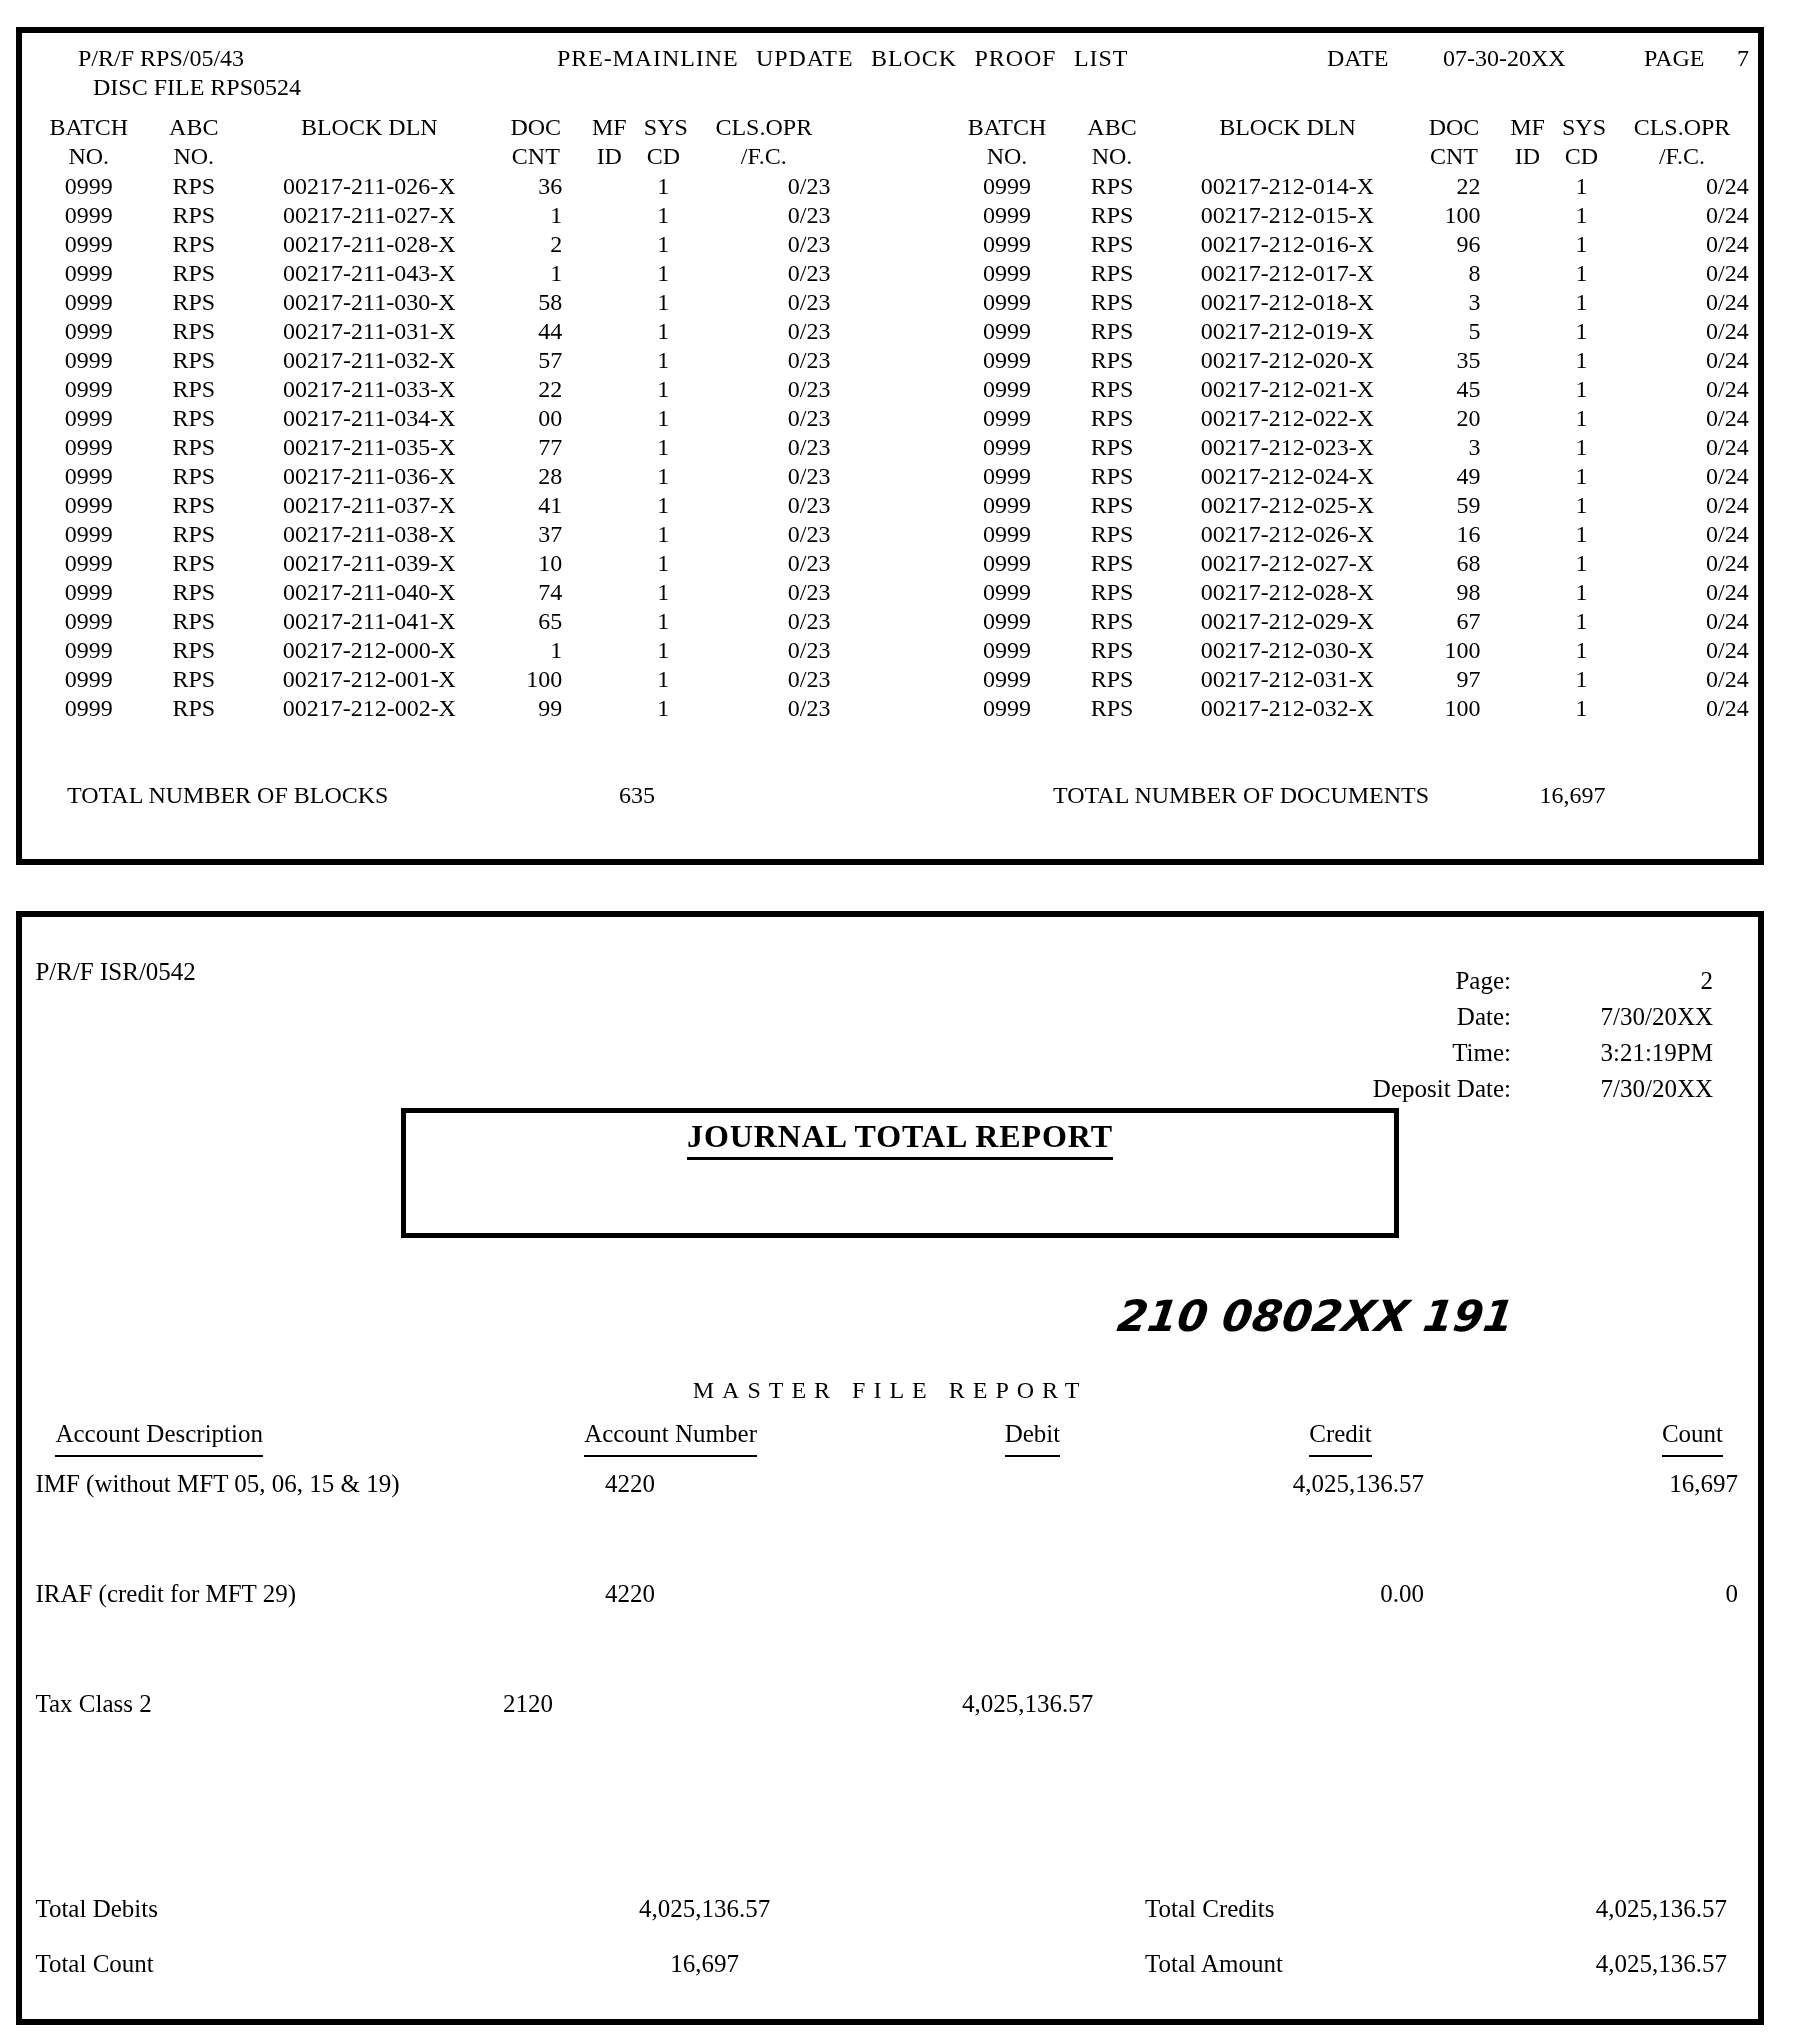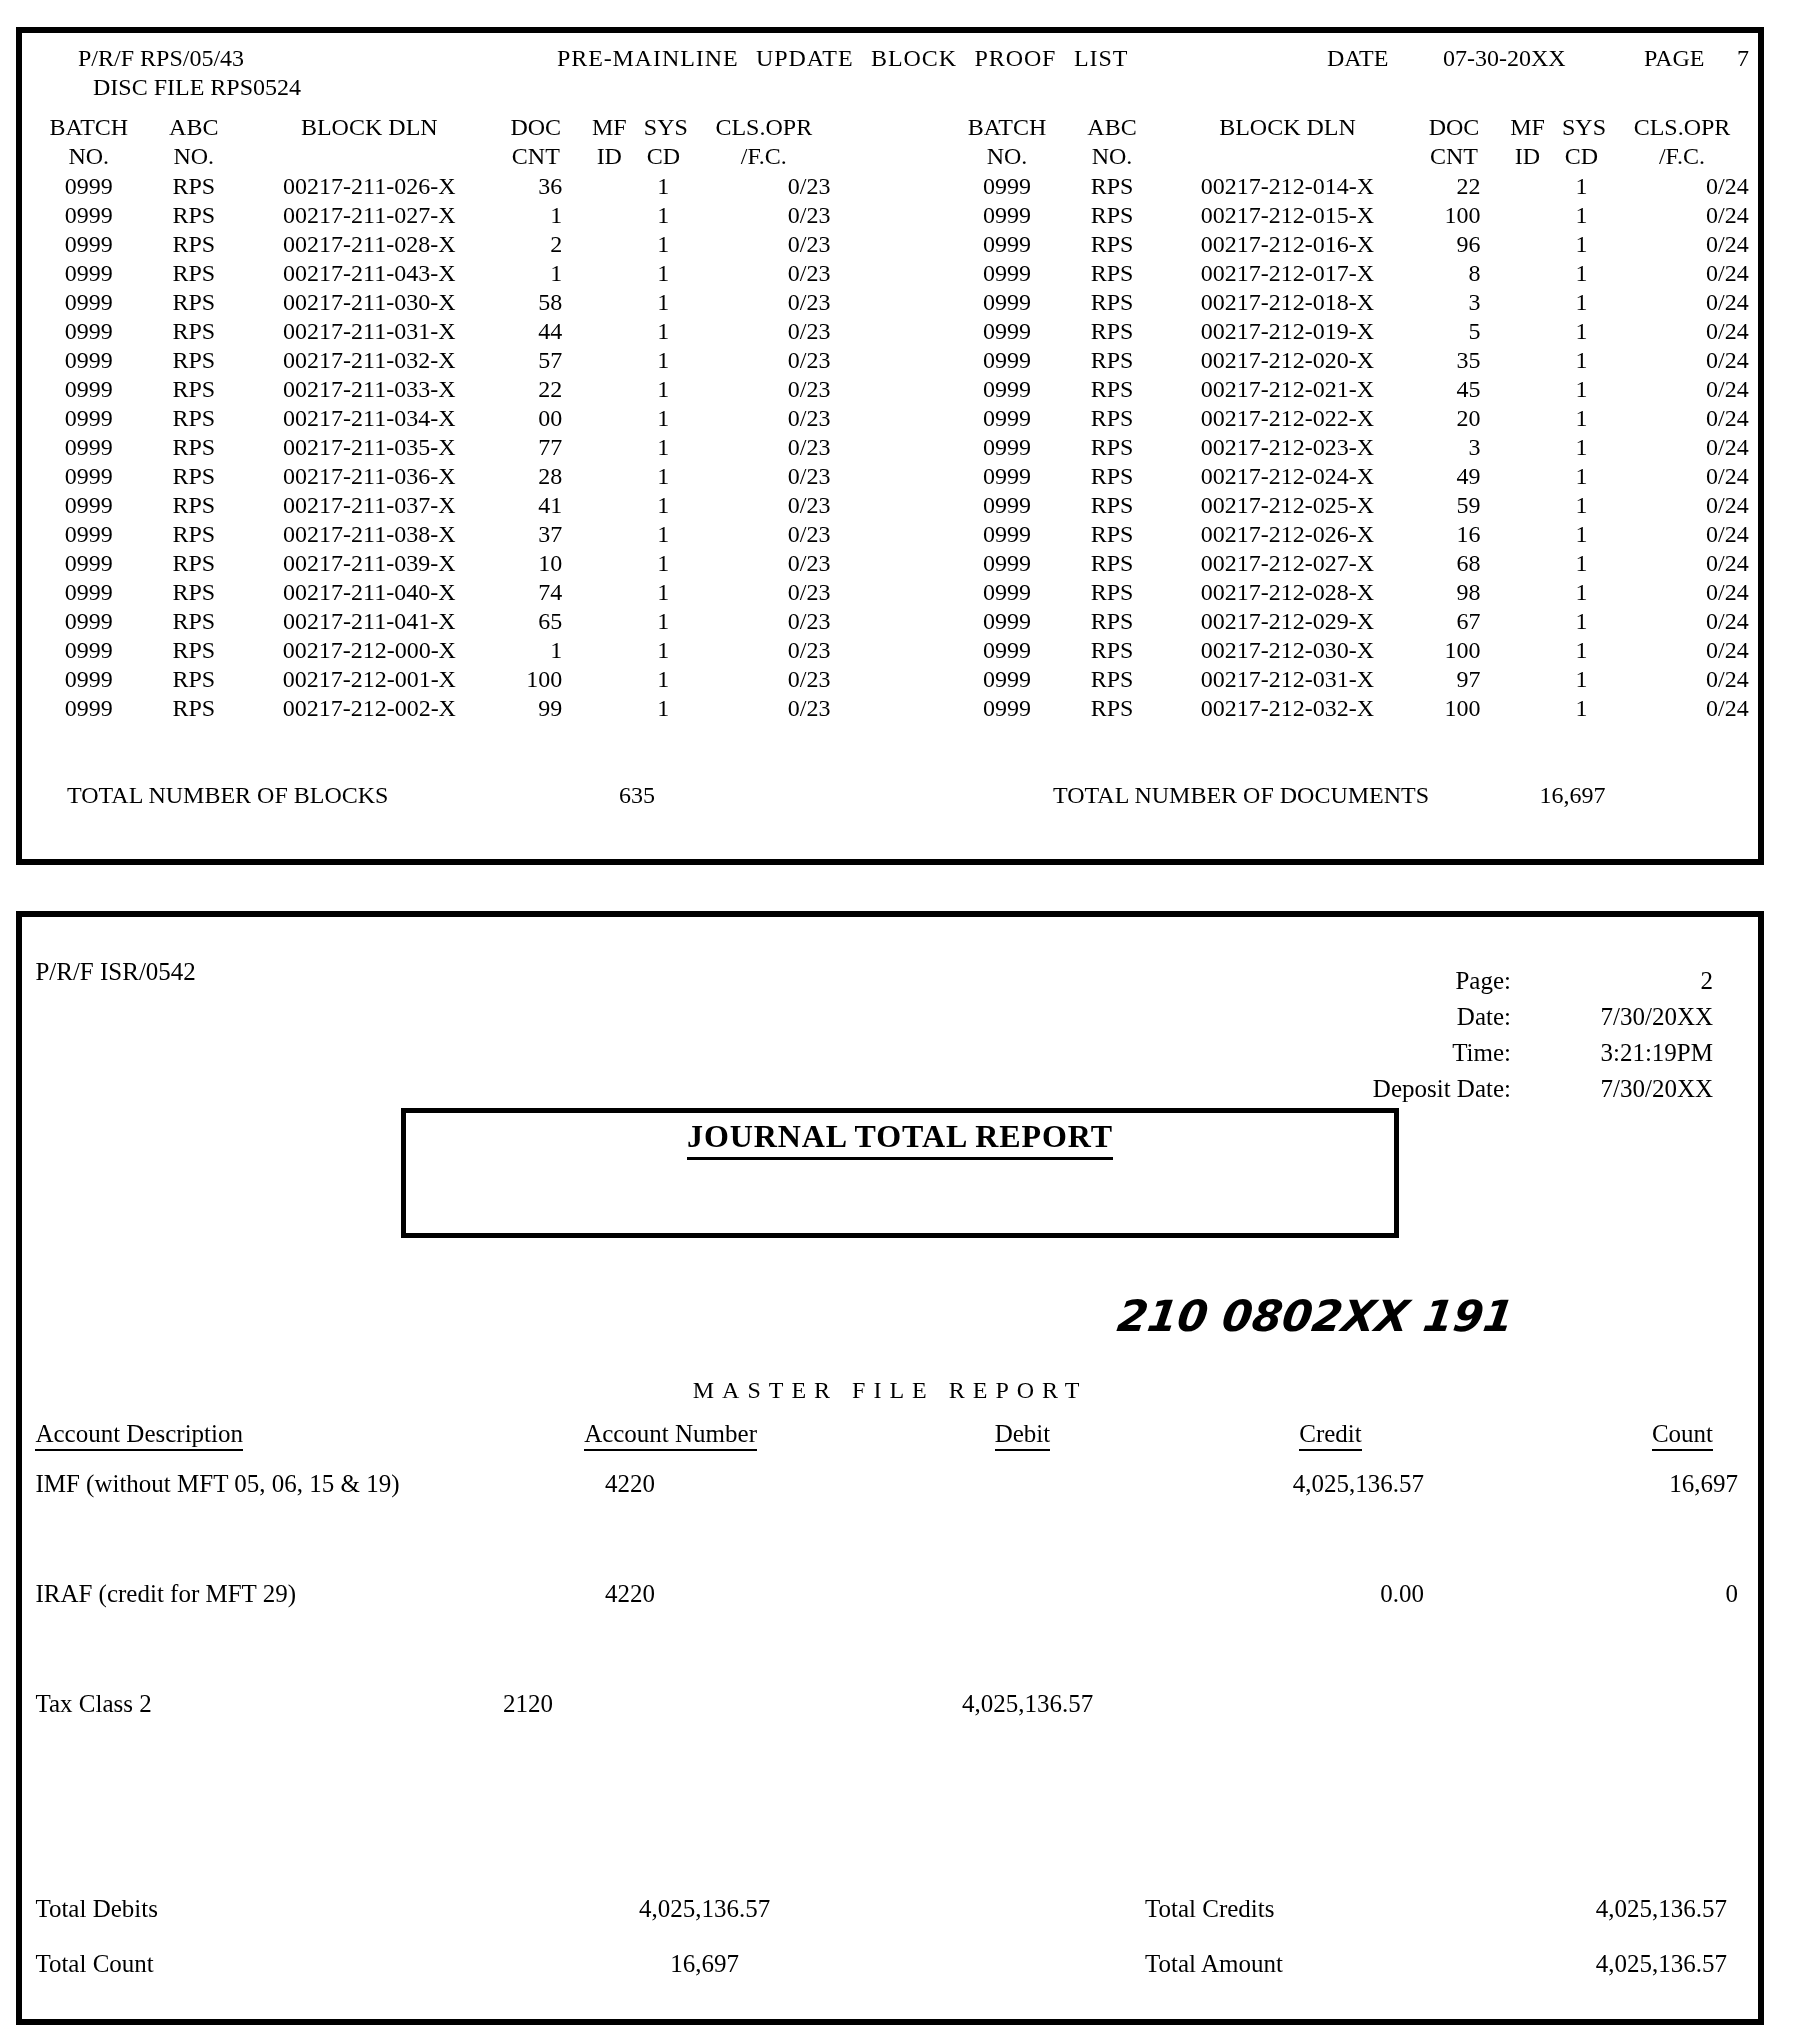--- a/index.html
+++ b/index.html
@@ -67,21 +67,21 @@
     letter-spacing: 0px;
   }
   #master-title {
     left: 0; top: 460px; width: 1736px;
     text-align: center; letter-spacing: 8px; font-size: 24px; white-space: nowrap;
   }
   .col-head {
     position: absolute; top: 503px; text-align: center; font-size: 25px; white-space: nowrap;
   }
   .col-head span {
-    display: inline-block; border-bottom: 2.7px solid #000; padding-bottom: 1px;
+    display: inline-block; border-bottom: 2.7px solid #000; padding-bottom: 7px; margin-left: 20px;
   }
   .mcell { position: absolute; white-space: nowrap; font-size: 25px; }
 </style>
 </head>
 <body>
 
 <div class="box" id="box1">
   <div class="abs" style="left:56px; top:11.6px;">P/R/F RPS/05/43</div>
   <div class="abs" style="left:71px; top:41px;">DISC FILE RPS0524</div>
   <div class="abs" id="b1-title">PRE-MAINLINE UPDATE BLOCK PROOF LIST</div>

